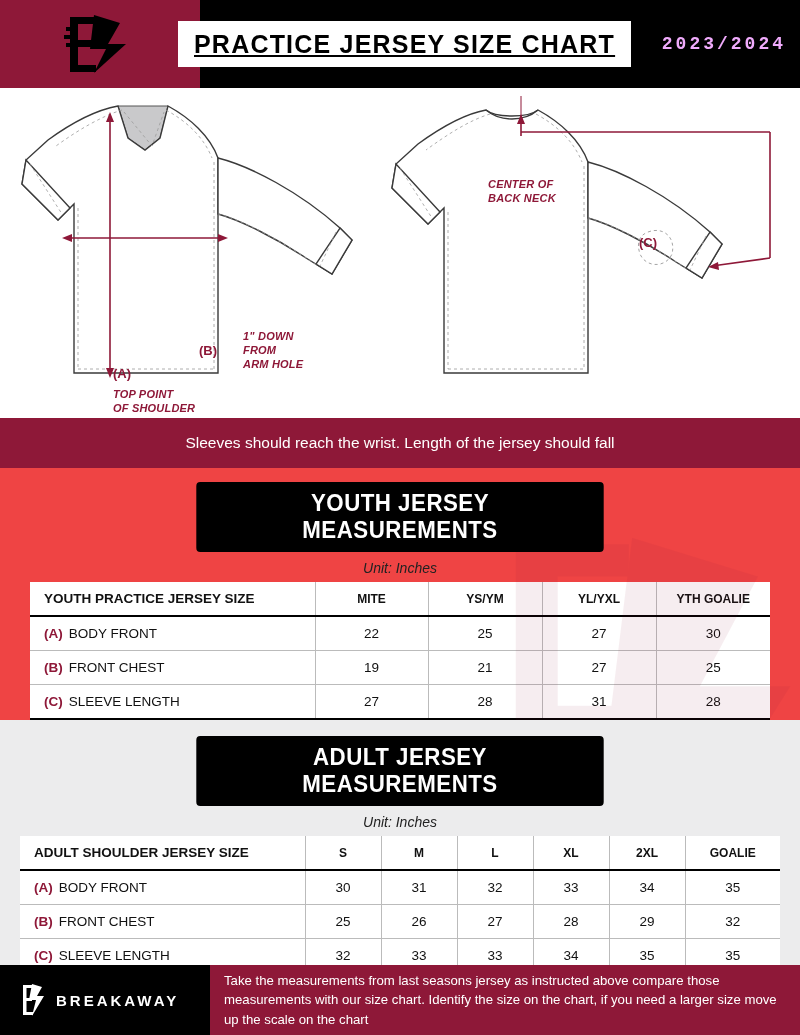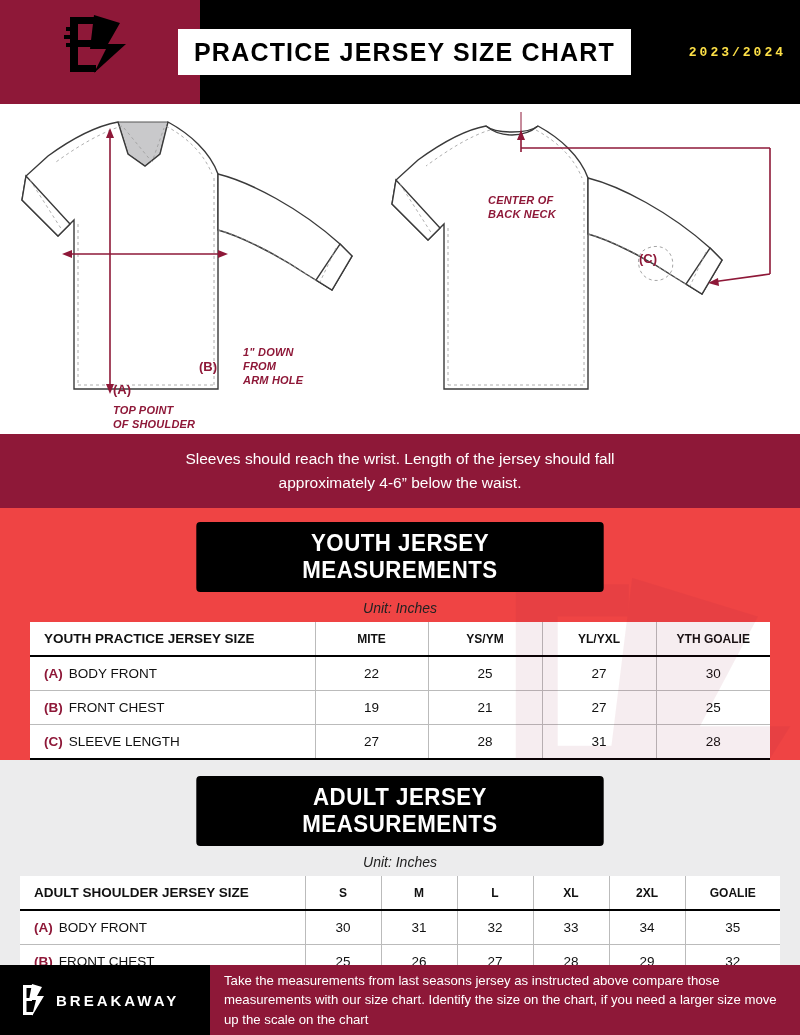--- a/index.html
+++ b/index.html
@@ -8,24 +8,25 @@
     width: 800px; height: 1035px;
     background: #ffffff;
     font-family: "Liberation Sans", sans-serif;
     overflow: hidden;
     position: relative;
   }
 
   
   .header {
     position: relative;
-    height: 104px;
+    height: 88px;
     background: #000000;
     display: flex;
     align-items: stretch;
+    text-decoration: underline;
   }
   .header-left {
     width: 200px;
     background: #8e1838;
     position: relative;
   }
   .logo-box {
     position: absolute;
     left: 0; top: 0;
     width: 200px; height: 88px;
@@ -53,22 +54,22 @@
     margin-left: -22px;
     height: 46px;
     display: flex; align-items: center;
     white-space: nowrap;
   }
   .year-badge {
     position: absolute;
     right: 14px;
     top: 50%;
     transform: translateY(-50%);
-    color: #fde047;
-    font-size: 13px;
+    color: #f0abfc;
+    font-size: 18px;
     font-weight: bold;
     letter-spacing: 3px;
     font-family: "Liberation Mono", monospace;
     text-align: right;
   }
 
   
   .diagram {
     position: relative;
     height: 330px;
@@ -346,21 +347,20 @@
   <div class="anno" style="left:243px; top:256px;">FROM</div>
   <div class="anno" style="left:243px; top:270px;">ARM HOLE</div>
 
   <div class="anno-label" style="left:639px; top:147px;">(C)</div>
   <div class="anno" style="left:488px; top:90px;">CENTER OF</div>
   <div class="anno" style="left:488px; top:104px;">BACK NECK</div>
 </div>
 
 <div class="note-bar">
   <div>Sleeves should reach the wrist. Length of the jersey should fall</div>
-  <div>approximately 4-6” below the waist.</div>
 </div>
 
 <div class="section">
   <svg class="watermark" viewBox="0 0 200 260">
     <path d="M20 10 L90 10 L90 30 L46 30 L46 110 L90 110 L90 130 L46 130 L46 230 L96 230 L96 250 L20 250 Z" fill="#8e1838"></path>
     <path d="M92 6 L170 30 L134 98 L190 98 L92 254 L128 120 L78 120 Z" fill="#8e1838"></path>
   </svg>
 
   <div class="section-title">YOUTH JERSEY MEASUREMENTS</div>
   <div class="unit">Unit: Inches</div>

